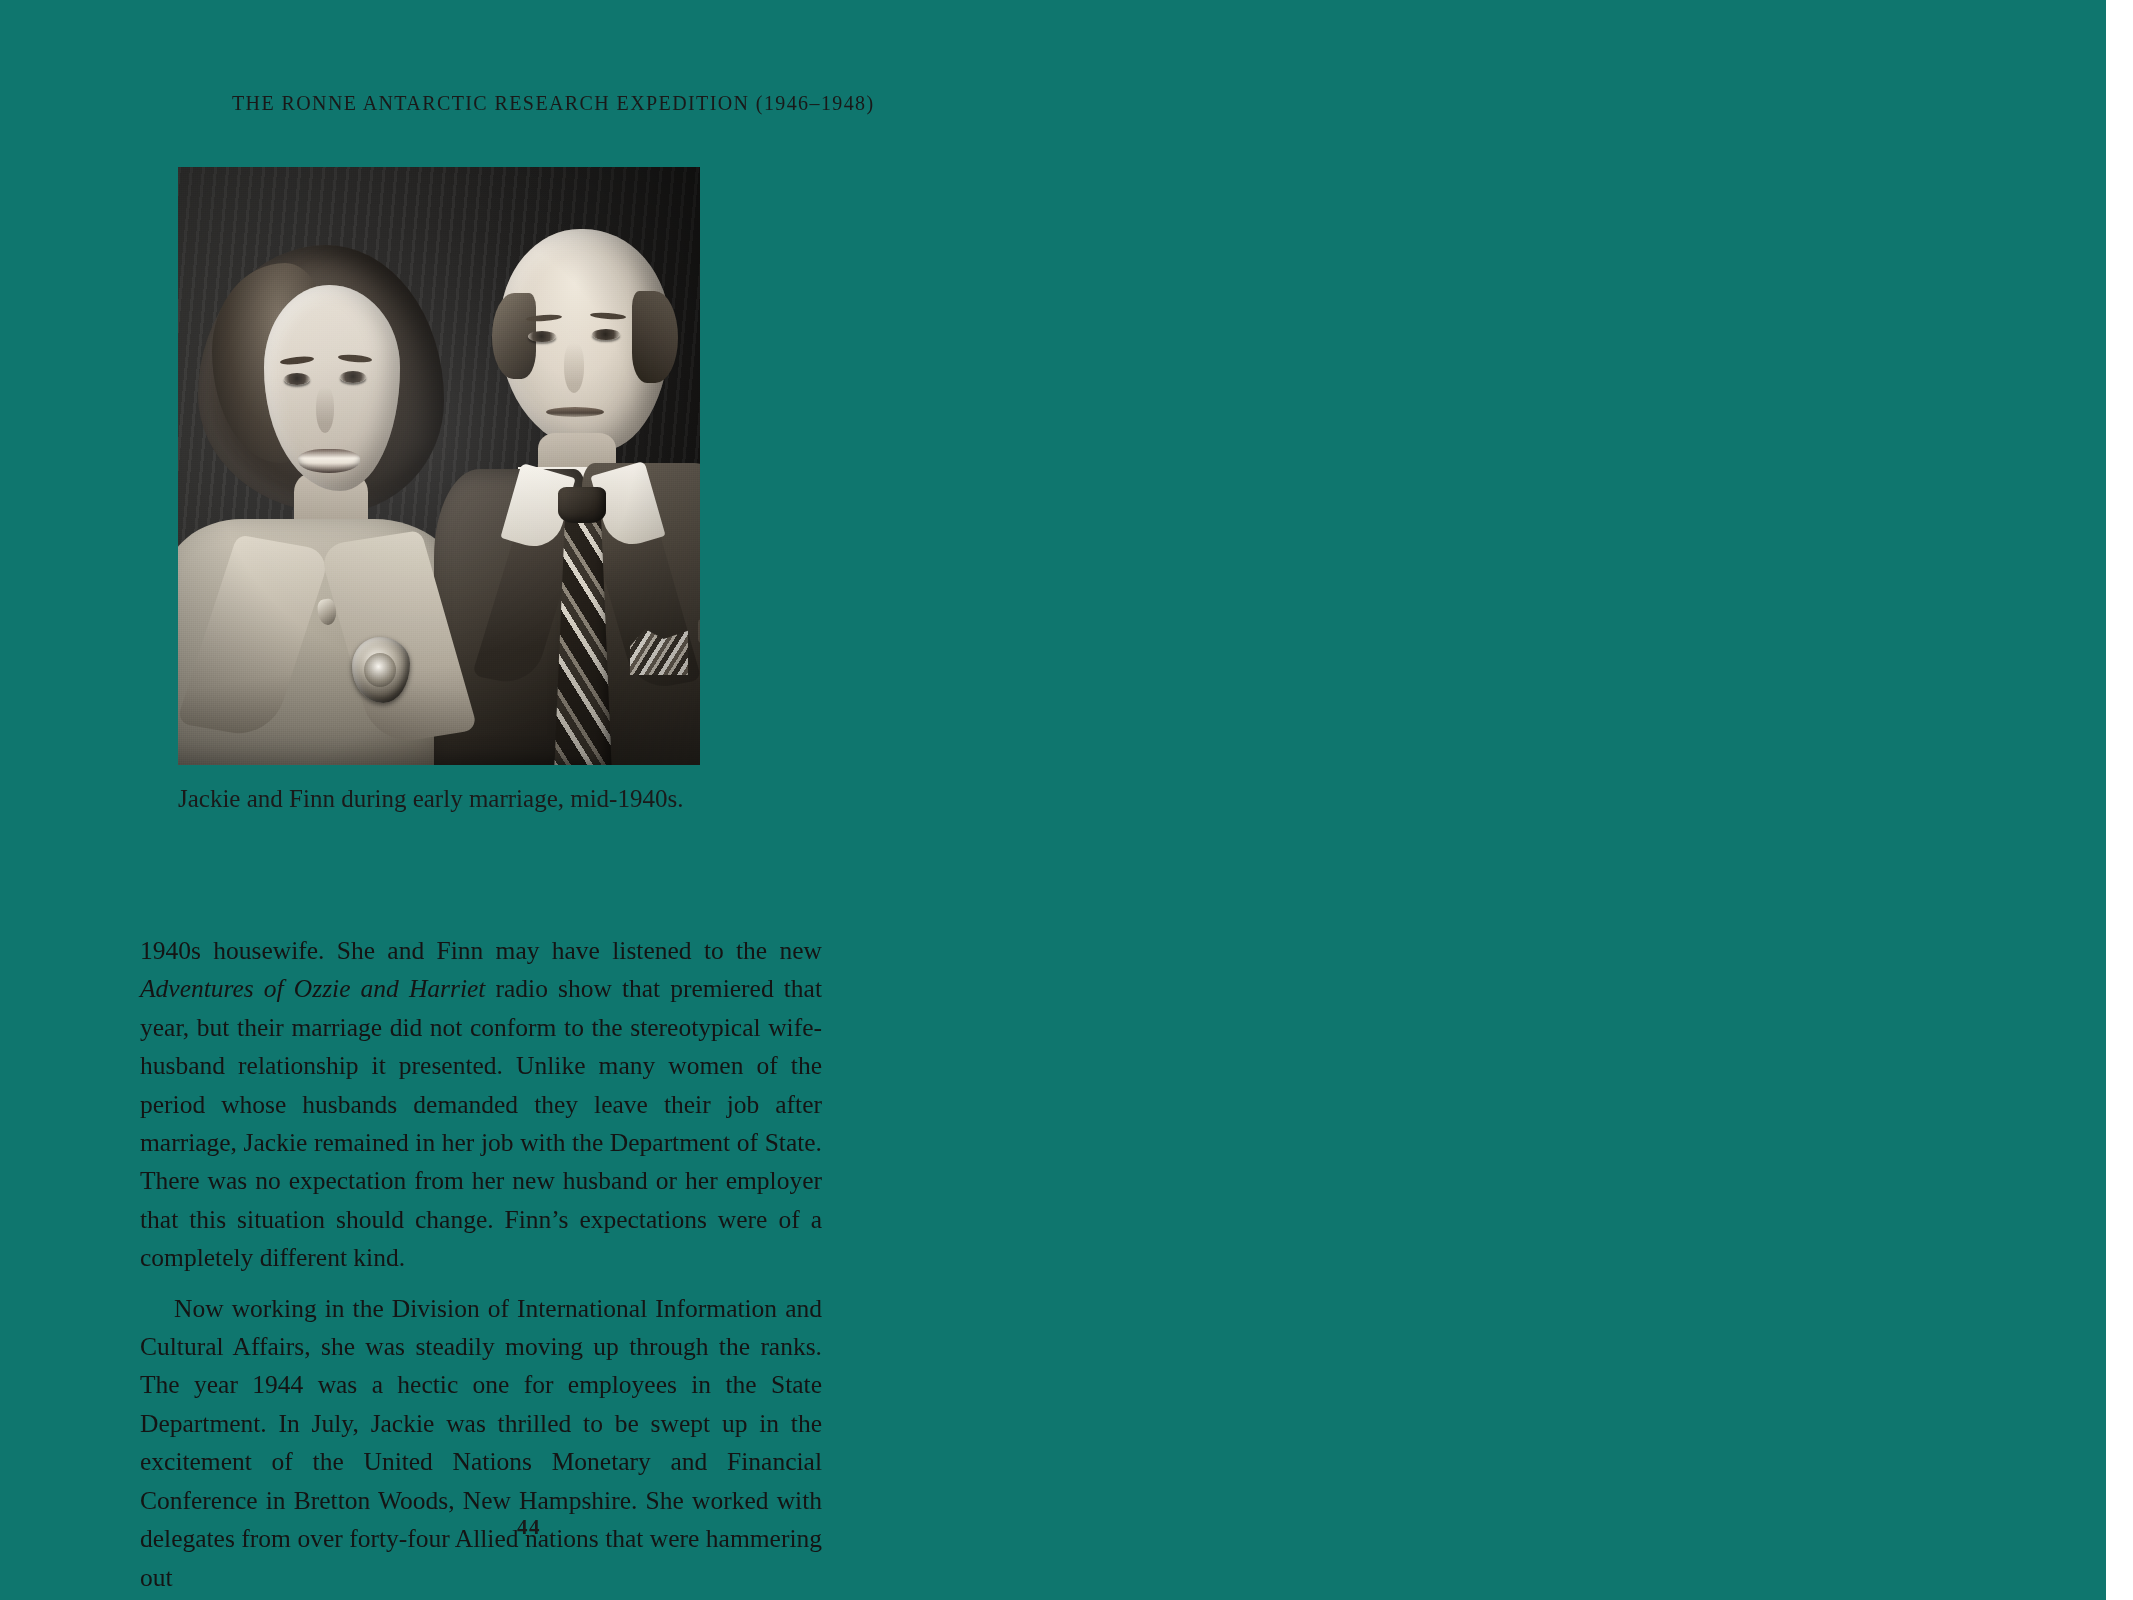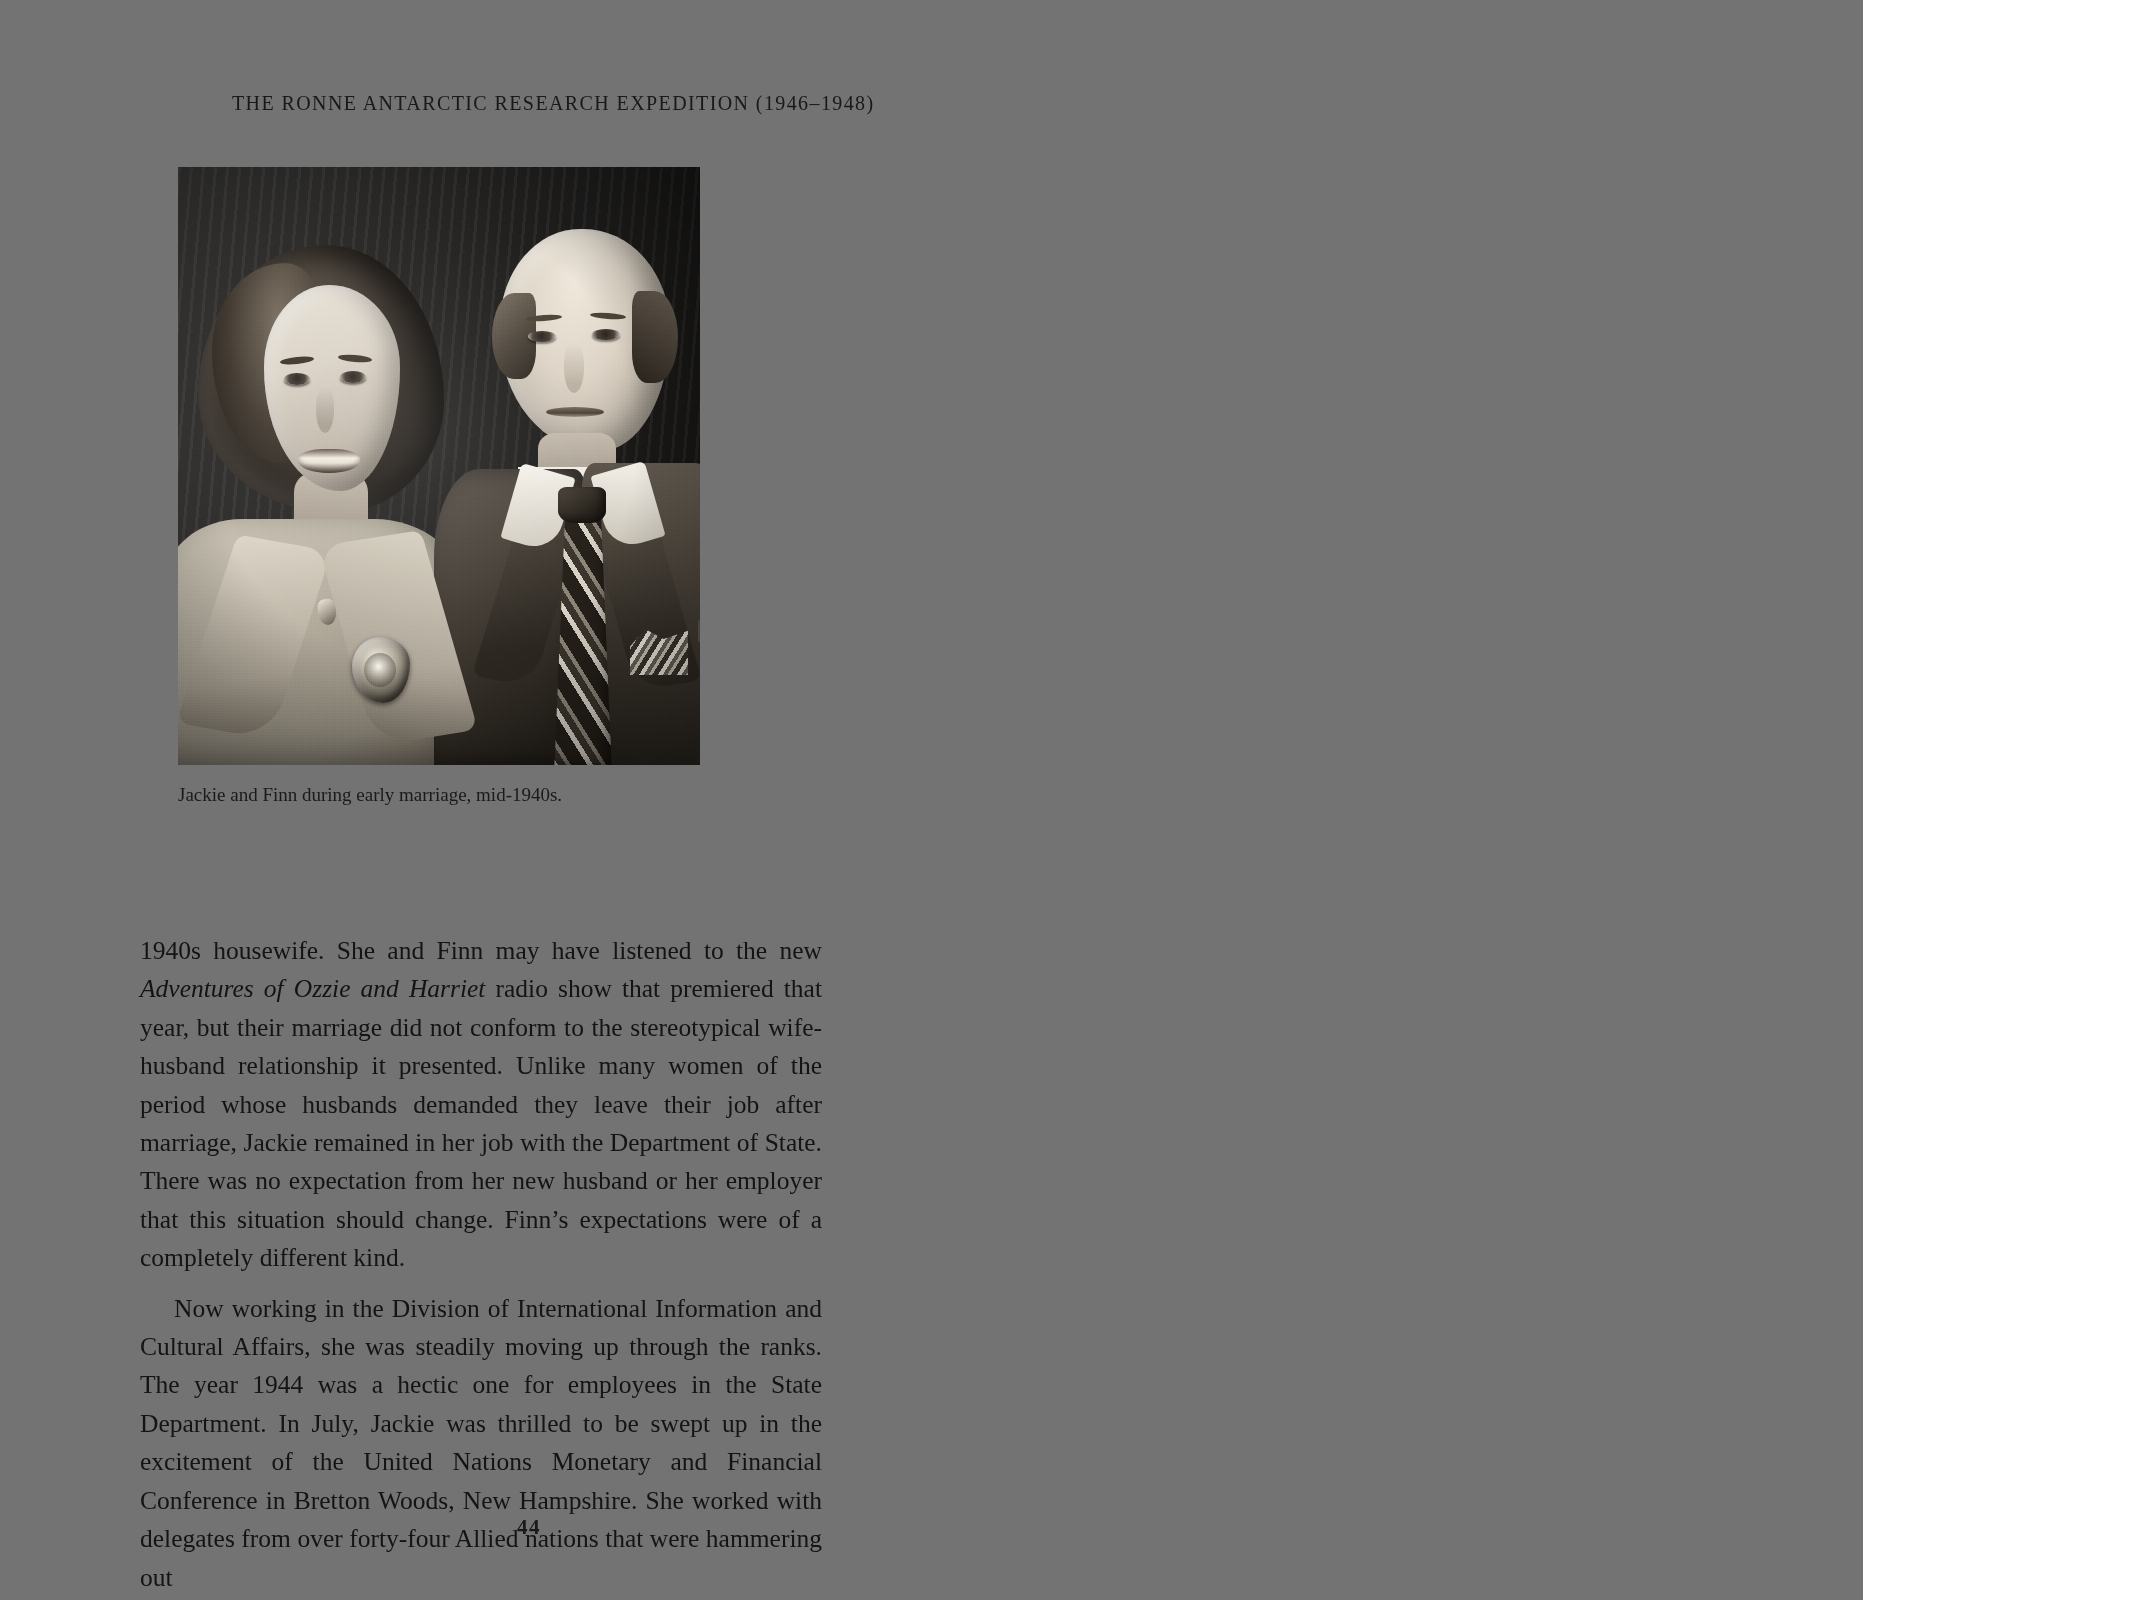--- a/index.html
+++ b/index.html
@@ -10,23 +10,23 @@
   body {
     width: 2133px;
     height: 1600px;
     font-family: "Liberation Serif", "DejaVu Serif", serif;
     color: #1a1a1a;
     overflow: hidden;
   }
 
   .spread {
     position: relative;
-    width: 1863px;
+    width: 2106px;
     height: 1600px;
-    background: #737373;
+    background: #0f766e;
   }
 
   
   .page {
     position: absolute;
     top: 0;
     height: 1600px;
   }
   .page-left  { left: 0;    width: 1066px; }
   .page-right { left: 1066px; width: 1067px; }
@@ -350,21 +350,21 @@
     position: absolute; left: 520px; top: 452px; z-index: 20;
     width: 8px; height: 24px;
     background: #6a6156;
     border-radius: 4px;
     opacity: .8;
   }
 
   
   .caption {
     margin-top: 18px;
-    font-size: 19px;
+    font-size: 25px;
     line-height: 1.3;
     color: #1a1a1a;
     font-family: "Liberation Serif", "DejaVu Serif", serif;
   }
 
   
   .textcol {
     position: absolute;
     font-size: 25.5px;
     line-height: 38.4px;

